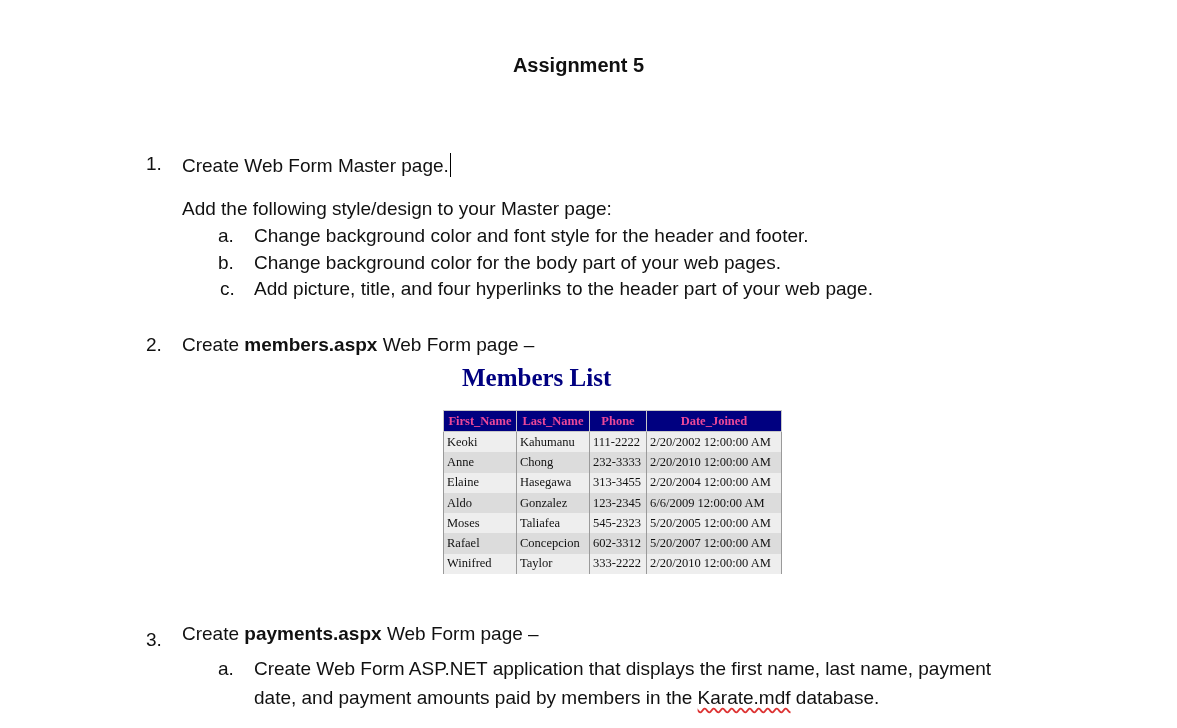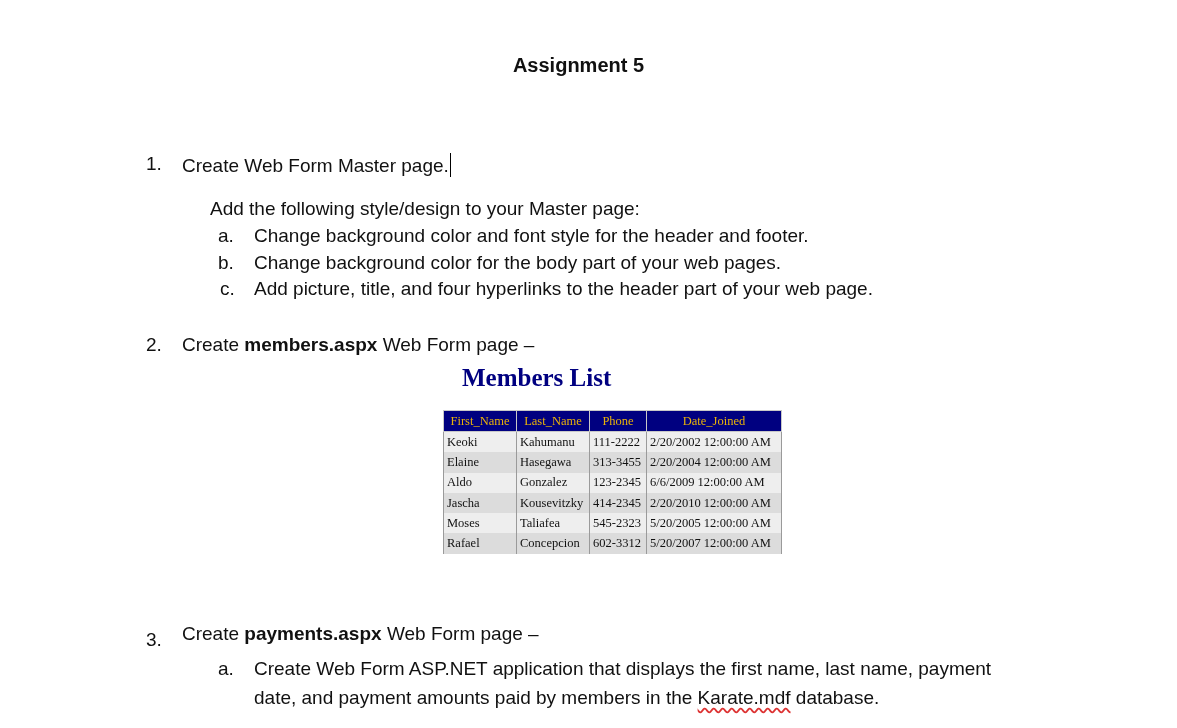--- a/index.html
+++ b/index.html
@@ -21,40 +21,40 @@
       font-family: "Liberation Serif", "DejaVu Serif", serif;
       font-weight: bold; font-size: 25px; color: #000080; margin-left: 19px;
     }
     table.grid {
       position: absolute; left: 443px; top: 410px;
       border-collapse: collapse;
       font-family: "Liberation Serif", "DejaVu Serif", serif;
       font-size: 12.5px;
     }
     table.grid th {
-      background: #000080; color: #eab308; font-weight: normal;
+      background: #000080; color: #ec4899; font-weight: bold;
       padding: 1px 3px; border: 1px solid #c8c8c8; height: 18px;
     }
     table.grid td {
       padding: 1px 3px; border-left: 1px solid #9a9a9a; border-right: 1px solid #9a9a9a;
       height: 18.3px; white-space: nowrap; margin-top: 38px;
     }
     table.grid tr:nth-child(odd) td { background: #eeeeee; }
     table.grid tr:nth-child(even) td { background: #dcdcdc; }
   </style>
 </head>
 <body>
 
 <div class="title">Assignment 5</div>
 
 <span class="num" style="left:146px; top:153px;">1.</span>
 <div class="line" style="left:182px; top:153px;">
   <span>Create Web Form Master page.</span><span class="cursor"></span>
 </div>
-<div class="line" style="left:182px; top:198px;margin-left:28px;">Add the following style/design to your Master page:</div>
+<div class="line" style="left:182px; top:198px;">Add the following style/design to your Master page:</div>
 
 <span class="num" style="left:218px; top:225px;">a.</span>
 <div class="line" style="left:254px; top:225px;">Change background color and font style for the header and footer.</div>
 <span class="num" style="left:218px; top:252px;">b.</span>
 <div class="line" style="left:254px; top:252px;">Change background color for the body part of your web pages.</div>
 <span class="num" style="left:220px; top:278px;">c.</span>
 <div class="line" style="left:254px; top:278px;">Add picture, title, and four hyperlinks to the header part of your web page.</div>
 
 <span class="num" style="left:146px; top:334px;">2.</span>
 <div class="line" style="left:182px; top:334px;">
@@ -73,48 +73,54 @@
     </tr>
   </thead>
   <tbody>
     <tr>
         <td>Keoki</td>
         <td>Kahumanu</td>
         <td>111-2222</td>
         <td>2/20/2002 12:00:00 AM</td>
       </tr>
     <tr>
+        <td>Anne</td>
+        <td>Chong</td>
+        <td>232-3333</td>
+        <td>2/20/2010 12:00:00 AM</td>
+      </tr>
+    <tr>
         <td>Elaine</td>
         <td>Hasegawa</td>
         <td>313-3455</td>
         <td>2/20/2004 12:00:00 AM</td>
       </tr>
     <tr>
         <td>Aldo</td>
         <td>Gonzalez</td>
         <td>123-2345</td>
         <td>6/6/2009 12:00:00 AM</td>
       </tr>
     <tr>
-        <td>Jascha</td>
-        <td>Kousevitzky</td>
-        <td>414-2345</td>
-        <td>2/20/2010 12:00:00 AM</td>
-      </tr>
-    <tr>
         <td>Moses</td>
         <td>Taliafea</td>
         <td>545-2323</td>
         <td>5/20/2005 12:00:00 AM</td>
       </tr>
     <tr>
         <td>Rafael</td>
         <td>Concepcion</td>
         <td>602-3312</td>
         <td>5/20/2007 12:00:00 AM</td>
+      </tr>
+    <tr>
+        <td>Winifred</td>
+        <td>Taylor</td>
+        <td>333-2222</td>
+        <td>2/20/2010 12:00:00 AM</td>
       </tr>
   </tbody>
 </table>
 
 <span class="num" style="left:146px; top:629px;">3.</span>
 <div class="line" style="left:182px; top:623px;">
   <span>Create </span><b>payments.aspx</b><span> Web Form page –</span>
 </div>
 <span class="num" style="left:218px; top:658px;">a.</span>
 <div class="line" style="left:254px; top:658px;">Create Web Form ASP.NET application that displays the first name, last name, payment</div>

